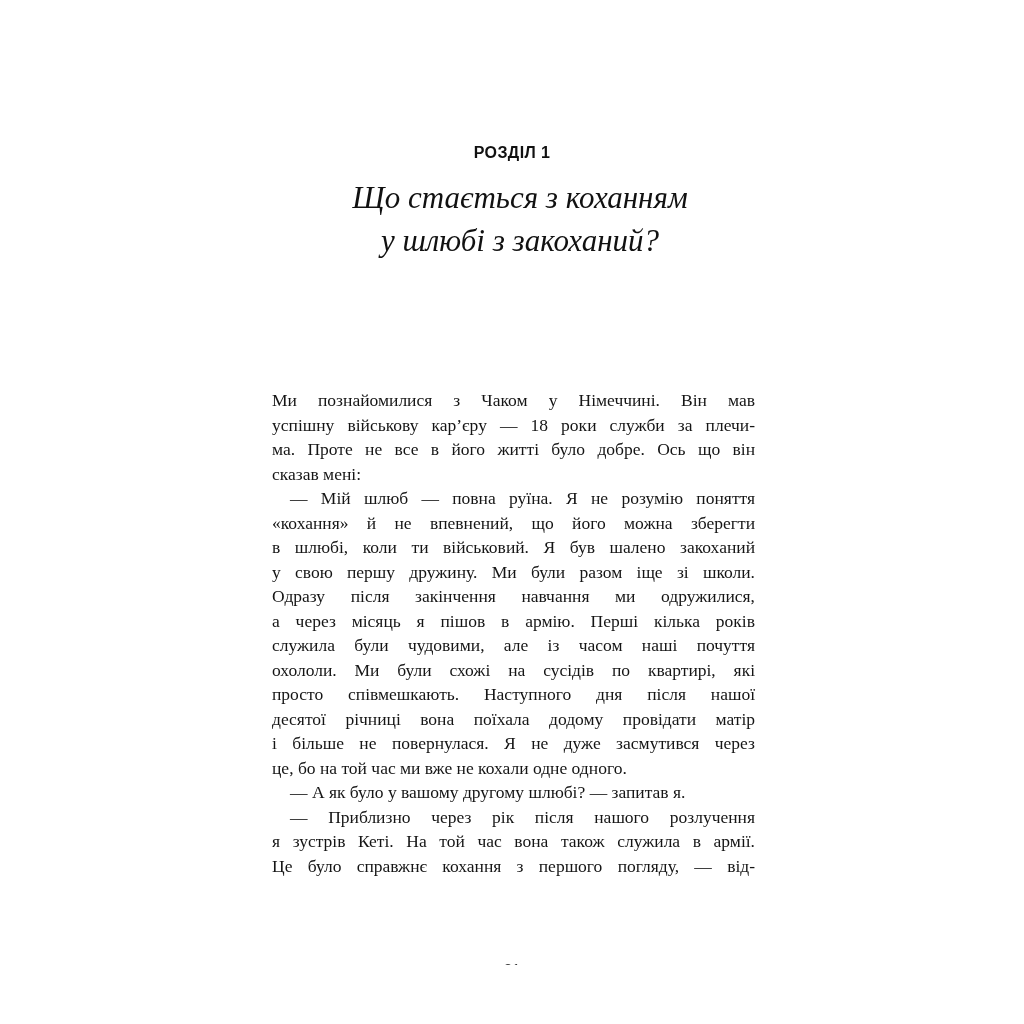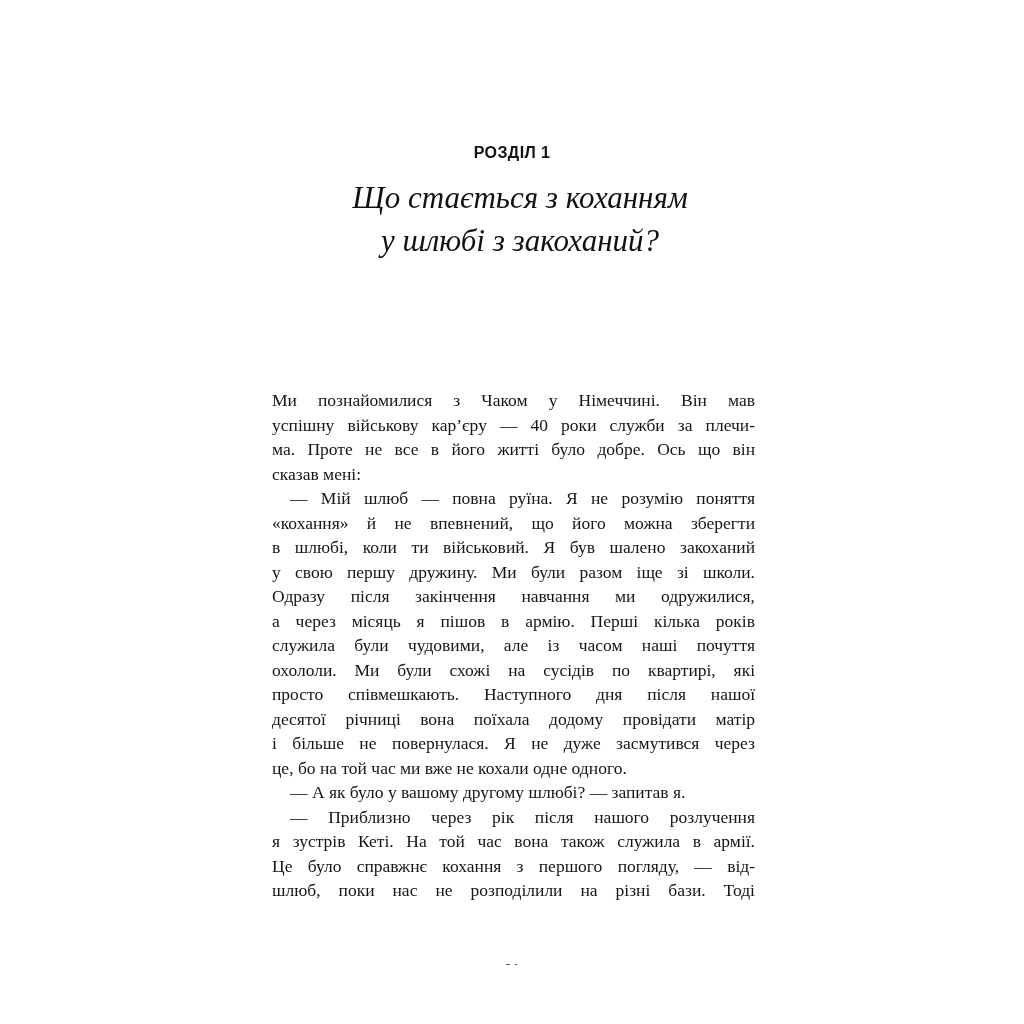--- a/index.html
+++ b/index.html
@@ -74,21 +74,21 @@
   <div class="chapter-label">РОЗДІЛ 1</div>
 
   <div class="chapter-title">
     <div>Що стається з коханням</div>
     <div>у шлюбі з закоханий?</div>
   </div>
 
   <div class="body-text">
       <div class="para">
         <div class="line">Ми познайомилися з Чаком у Німеччині. Він мав</div>
-        <div class="line">успішну військову кар’єру — 40 роки служби за плечи-</div>
+        <div class="line">успішну військову кар’єру — 18 роки служби за плечи-</div>
         <div class="line">ма. Проте не все в його житті було добре. Ось що він</div>
         <div class="line last">сказав мені:</div>
       </div>
       <div class="para indent">
         <div class="line">— Мій шлюб — повна руїна. Я не розумію поняття</div>
         <div class="line">«кохання» й не впевнений, що його можна зберегти</div>
         <div class="line">в шлюбі, коли ти військовий. Я був шалено закоханий</div>
         <div class="line">у свою першу дружину. Ми були разом іще зі школи.</div>
         <div class="line">Одразу після закінчення навчання ми одружилися,</div>
         <div class="line">а через місяць я пішов в армію. Перші кілька років</div>
@@ -99,19 +99,18 @@
         <div class="line">і більше не повернулася. Я не дуже засмутився через</div>
         <div class="line last">це, бо на той час ми вже не кохали одне одного.</div>
       </div>
       <div class="para indent">
         <div class="line last">— А як було у вашому другому шлюбі? — запитав я.</div>
       </div>
       <div class="para indent">
         <div class="line">— Приблизно через рік після нашого розлучення</div>
         <div class="line">я зустрів Кеті. На той час вона також служила в армії.</div>
         <div class="line">Це було справжнє кохання з першого погляду, — від-</div>
-        <div class="line">шлюб, поки нас не розподілили на різні бази. Тоді</div>
       </div>
     </div>
 
   <div class="page-number">21</div>
 
 </div>
 
 </body></html>

